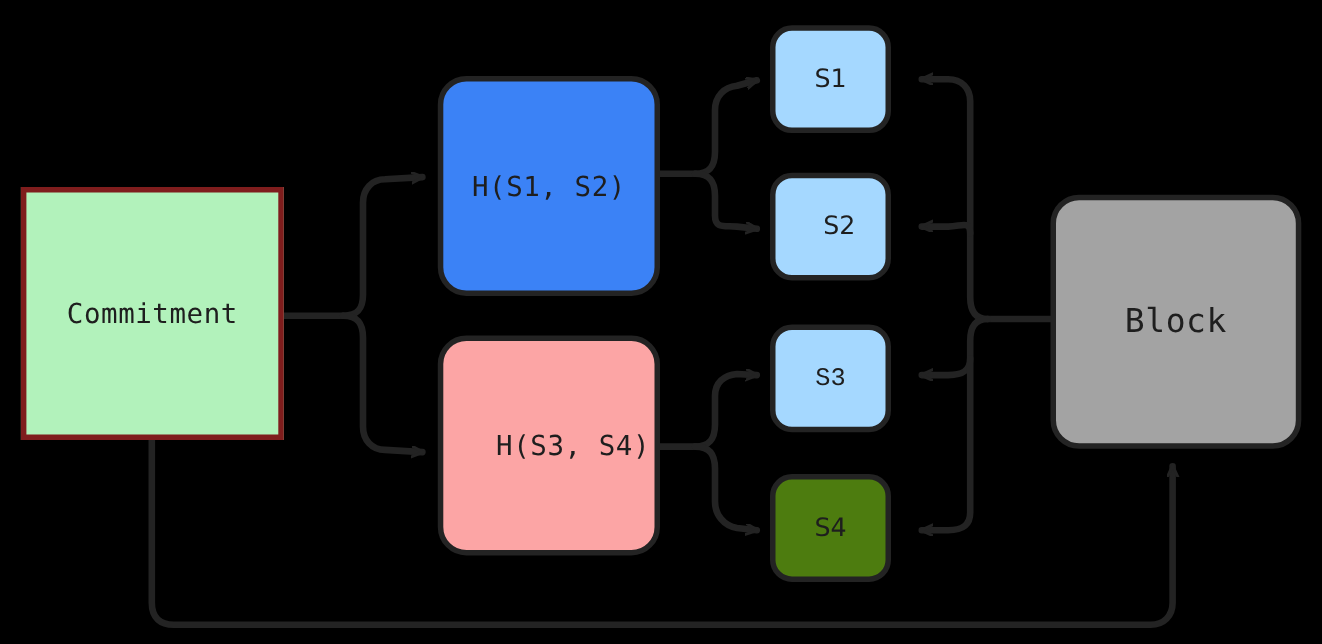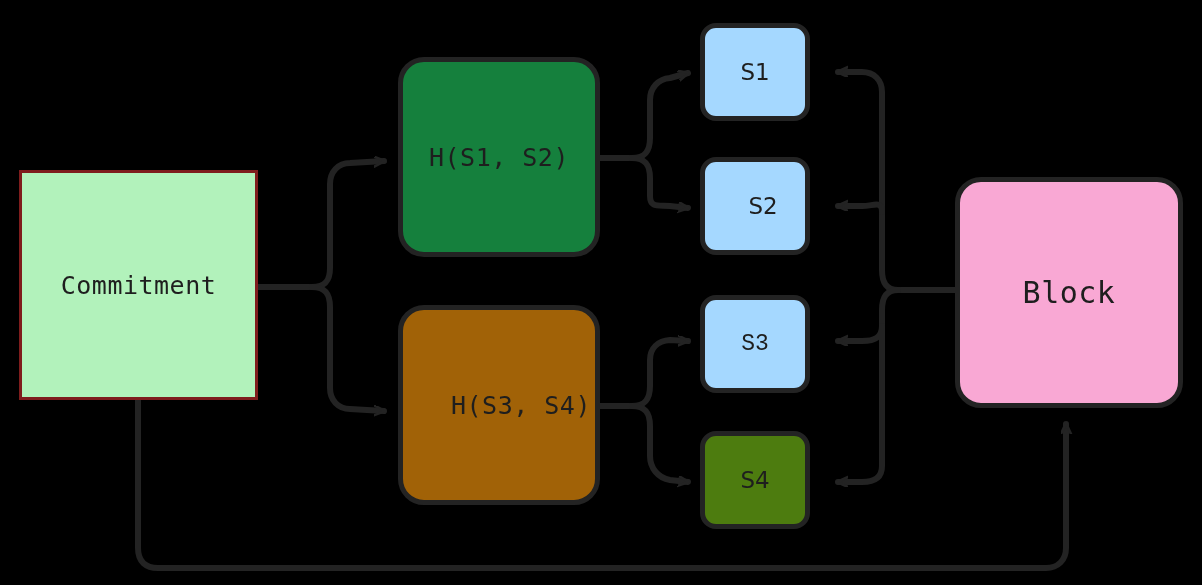--- a/index.html
+++ b/index.html
@@ -13,33 +13,33 @@
   svg#wires{position:absolute;left:0;top:0;width:1202px;height:585px;}
   .node{
     position:absolute;
     display:flex;align-items:center;justify-content:center;
     box-sizing:border-box;
     color:#1e1e1e;
     text-align:center;
     z-index:3;
   }
   .node-rect{
-    border:3px solid #7f1d1d;
+    border:5px solid #7f1d1d;
     border-radius:0;
   }
   .node-round{
     border:5px solid #232323;
     border-radius:26px;
   }
   .node-round-sm{
     border:5px solid #232323;
     border-radius:16px;
   }
   .lbl-mono{font-family:"DejaVu Sans Mono", monospace;font-size:25px;letter-spacing:0.5px;}
-  .lbl-sans{font-family:"DejaVu Sans", sans-serif;font-size:23px;}
+  .lbl-sans{font-family:"DejaVu Sans", sans-serif;font-size:23px;border-radius:20px;}
   
   #node-commitment{left:19px;top:170px;width:239px;height:230px;}
   #node-h12{left:398px;top:57px;width:202px;height:200px;}
   #node-h34{left:398px;top:305px;width:202px;height:200px;}
   #node-s1{left:700px;top:23px;width:110px;height:98px;}
   #node-s2{left:700px;top:157px;width:110px;height:98px;padding-left:16px;}
   #node-s3{left:700px;top:295px;width:110px;height:98px;}
   #node-s4{left:700px;top:431px;width:110px;height:98px;}
   #node-block{left:955px;top:177px;width:228px;height:231px;}
 </style>
@@ -85,41 +85,41 @@
       <path d="M882,326 L882,466 C882,478 874,482 862,482 L838,482" marker-end="url(#ahl)"></path>
 
       <path d="M138,400 L138,548 C138,562 146,568 158,568 L1046,568 C1058,568 1066,560 1066,548 L1066,424" marker-end="url(#ah)"></path>
     </g>
   </svg>
 
   <div id="node-commitment" class="node node-rect lbl-mono" style="background:#B2F2BB;">
     <span>Commitment</span>
   </div>
 
-  <div id="node-h12" class="node node-round lbl-mono" style="background:#15803d;">
+  <div id="node-h12" class="node node-round lbl-mono" style="background:#3b82f6;margin-top:12px;">
     <span>H(S1, S2)</span>
   </div>
 
-  <div id="node-h34" class="node node-round lbl-mono" style="background:#a16207;padding-left:44px;">
+  <div id="node-h34" class="node node-round lbl-mono" style="background:#fca5a5;padding-left:44px;">
     <span>H(S3, S4)</span>
   </div>
 
   <div id="node-s1" class="node node-round-sm lbl-sans" style="background:#A5D8FF;">
     <span>S1</span>
   </div>
 
   <div id="node-s2" class="node node-round-sm lbl-sans" style="background:#A5D8FF;">
     <span>S2</span>
   </div>
 
   <div id="node-s3" class="node node-round-sm lbl-sans" style="background:#A5D8FF;font-family:Liberation Mono, monospace;">
     <span>S3</span>
   </div>
 
   <div id="node-s4" class="node node-round-sm lbl-sans" style="background:#4d7c0f;">
     <span>S4</span>
   </div>
 
-  <div id="node-block" class="node node-round lbl-mono" style="background:#f9a8d4;font-size:30px;">
+  <div id="node-block" class="node node-round lbl-mono" style="background:#a3a3a3;font-size:30px;">
     <span>Block</span>
   </div>
 
 </div>
 
 </body></html>

